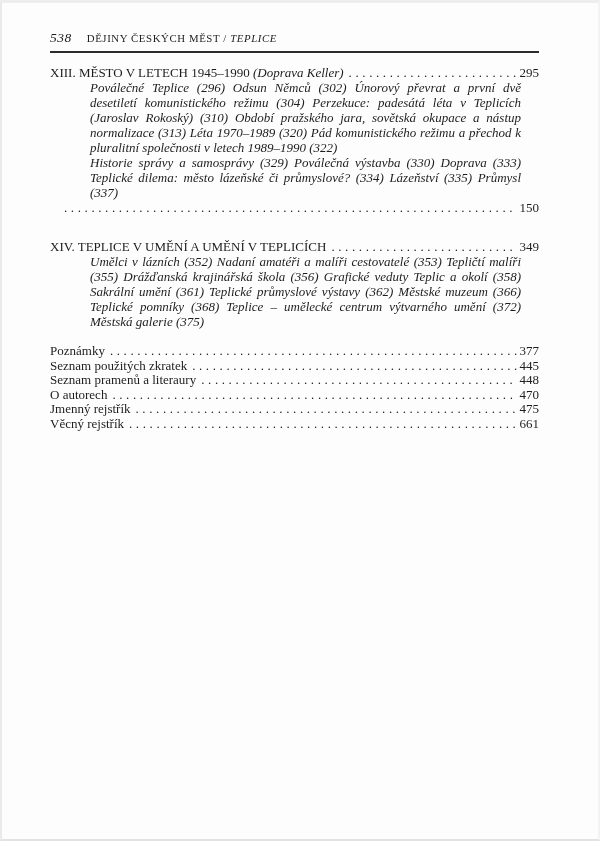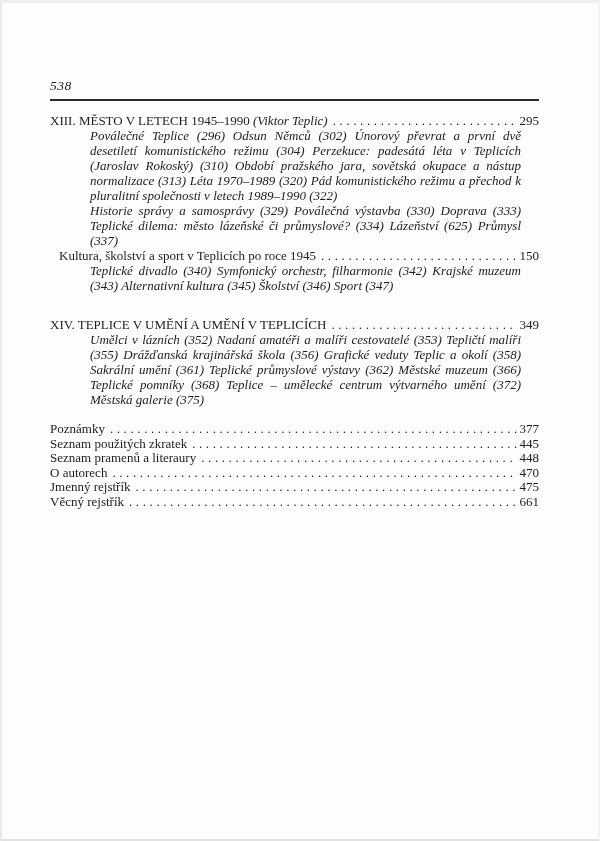--- a/index.html
+++ b/index.html
@@ -13,21 +13,20 @@
     border-left: 2px solid #ebe9ea;
     border-right: 2px solid #f4f3f4;
     border-bottom: 2px solid #e3e1e2;
     overflow: hidden;
     font-family: "Liberation Serif", "DejaVu Serif", serif;
     color: #1d1d1d;
   }
   .content {
     box-sizing: border-box;
     padding: 27px 59px 0 48px;
-    margin-top: 48px;
   }
   
   .page-header {
     display: flex;
     align-items: baseline;
     border-bottom: 2px solid #2c2c2c;
     padding-bottom: 5px;
   }
   .folio {
     font-style: italic;
@@ -77,43 +76,45 @@
   }
 </style>
 </head>
 <body>
 
 <div class="scan-page">
   <div class="content">
 
     <div class="page-header">
       <span class="folio">538</span>
+      <span class="running-head">
+        <span>DĚJINY ČESKÝCH MĚST /</span>
+        <span class="vol">TEPLICE</span>
+      </span>
     </div>
 
     <div class="toc">
 
       <div class="chapter-group">
         <div class="toc-row chapter">
           <span class="toc-label">
             <span>XIII. MĚSTO V LETECH 1945–1990</span>
-            <span class="italic">(Viktor Teplic)</span>
+            <span class="italic">(Doprava Keller)</span>
           </span>
           <span class="dots"></span>
           <span class="pageno">295</span>
         </div>
         <p class="summary">Poválečné Teplice (296) Odsun Němců (302) Únorový převrat a první dvě desetiletí komunistického režimu (304) Perzekuce: padesátá léta v Teplicích (Jaroslav Rokoský) (310) Období pražského jara, sovětská okupace a nástup normalizace (313) Léta 1970–1989 (320) Pád komunistického režimu a přechod k pluralitní společnosti v letech 1989–1990 (322)</p>
 
-        <p class="summary">Historie správy a samosprávy (329) Poválečná výstavba (330) Doprava (333) Teplické dilema: město lázeňské či průmyslové? (334) Lázeňství (625) Průmysl (337)</p>
+        <p class="summary">Historie správy a samosprávy (329) Poválečná výstavba (330) Doprava (333) Teplické dilema: město lázeňské či průmyslové? (334) Lázeňství (335) Průmysl (337)</p>
 
         <div class="toc-row section">
-          <span class="toc-label">Kultura, školství a sport v Teplicích po roce 1945</span>
           <span class="dots"></span>
           <span class="pageno">150</span>
         </div>
-        <p class="summary">Teplické divadlo (340) Symfonický orchestr, filharmonie (342) Krajské muzeum (343) Alternativní kultura (345) Školství (346) Sport (347)</p>
       </div>
 
       <div class="chapter-group">
         <div class="toc-row chapter">
           <span class="toc-label">
             <span>XIV. TEPLICE V UMĚNÍ A UMĚNÍ V TEPLICÍCH</span>
           </span>
           <span class="dots"></span>
           <span class="pageno">349</span>
         </div>

